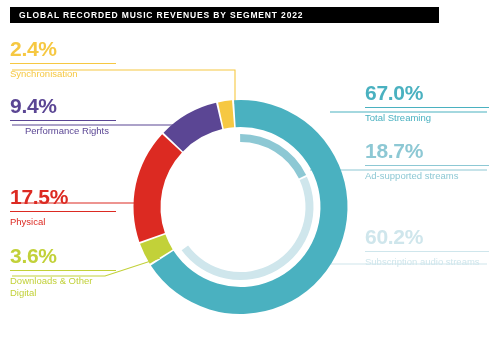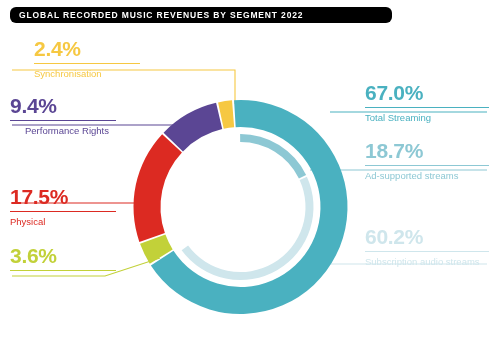--- a/index.html
+++ b/index.html
@@ -13,26 +13,25 @@
     height: 353px;
     background: #ffffff;
     font-family: "Liberation Sans", sans-serif;
     overflow: hidden;
   }
   
   #title-bar {
     position: absolute;
     left: 10px;
     top: 7px;
-    width: 382px;
+    width: 429px;
     height: 16px;
     background: #000000;
     display: flex;
     align-items: center;
-    border-radius: 6px;
   }
   #title-text {
     color: #ffffff;
     font-size: 8.5px;
     font-weight: bold;
     letter-spacing: 0.85px;
     padding-left: 9px;
     white-space: nowrap;
     font-family: "Liberation Sans", sans-serif;
   }
@@ -63,21 +62,21 @@
   .callout .name {
     font-size: 9.5px;
     line-height: 11.5px;
     font-weight: normal;
     font-family: "Liberation Sans", sans-serif;
   }
   .callout.right { }
   .callout.left  { text-align: left;  }
 
   
-  #callout-sync        { left: 10px; top: 38px;  width: 106px; margin-left: 24px; }
+  #callout-sync        { left: 10px; top: 38px;  width: 106px; }
   #callout-performance { left: 10px; top: 95px;  width: 106px; }
   #callout-physical    { left: 10px; top: 186px; width: 106px; }
   #callout-downloads   { left: 10px; top: 245px; width: 106px; }
 
   
   #callout-total-streaming { right: 10px; top: 82px;  width: 124px; }
   #callout-ad-supported    { right: 10px; top: 140px; width: 124px; }
   #callout-subscription    { right: 10px; top: 226px; width: 124px; }
 </style>
 </head>
@@ -129,20 +128,21 @@
 
   <div class="callout left" id="callout-physical">
     <div class="pct" style="color: rgb(220, 42, 34);">17.5%</div>
     <div class="rule" style="background: rgb(220, 42, 34);"></div>
     <div class="name" style="color: rgb(220, 42, 34);">Physical</div>
   </div>
 
   <div class="callout left" id="callout-downloads">
     <div class="pct" style="color: rgb(194, 209, 57);">3.6%</div>
     <div class="rule" style="background: rgb(194, 209, 57);"></div>
+    <div class="name" style="color: rgb(194, 209, 57);">Downloads &amp; Other Digital</div>
   </div>
 
   <div class="callout right" id="callout-total-streaming">
     <div class="pct" style="color: rgb(74, 177, 192);">67.0%</div>
     <div class="rule" style="background: rgb(74, 177, 192);"></div>
     <div class="name" style="color: rgb(74, 177, 192);">Total Streaming</div>
   </div>
 
   <div class="callout right" id="callout-ad-supported">
     <div class="pct" style="color: rgb(141, 200, 212);">18.7%</div>

